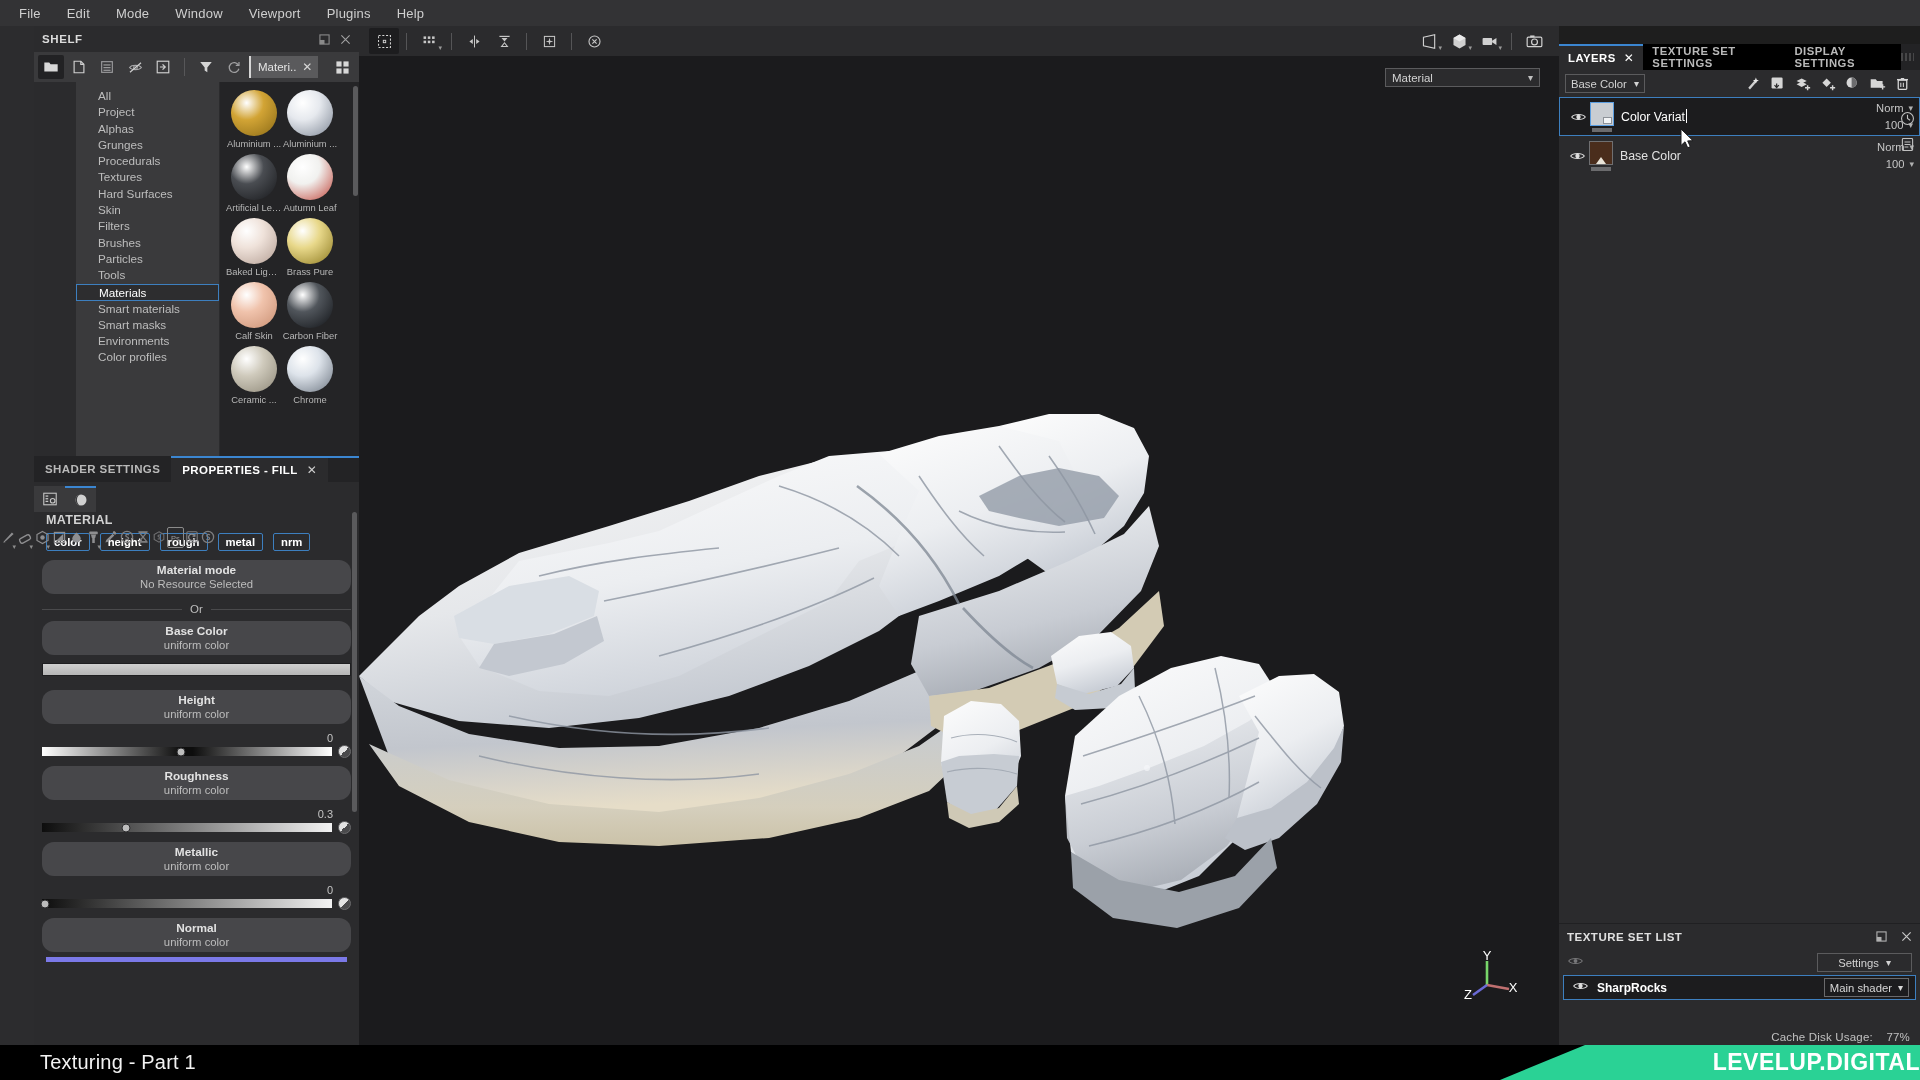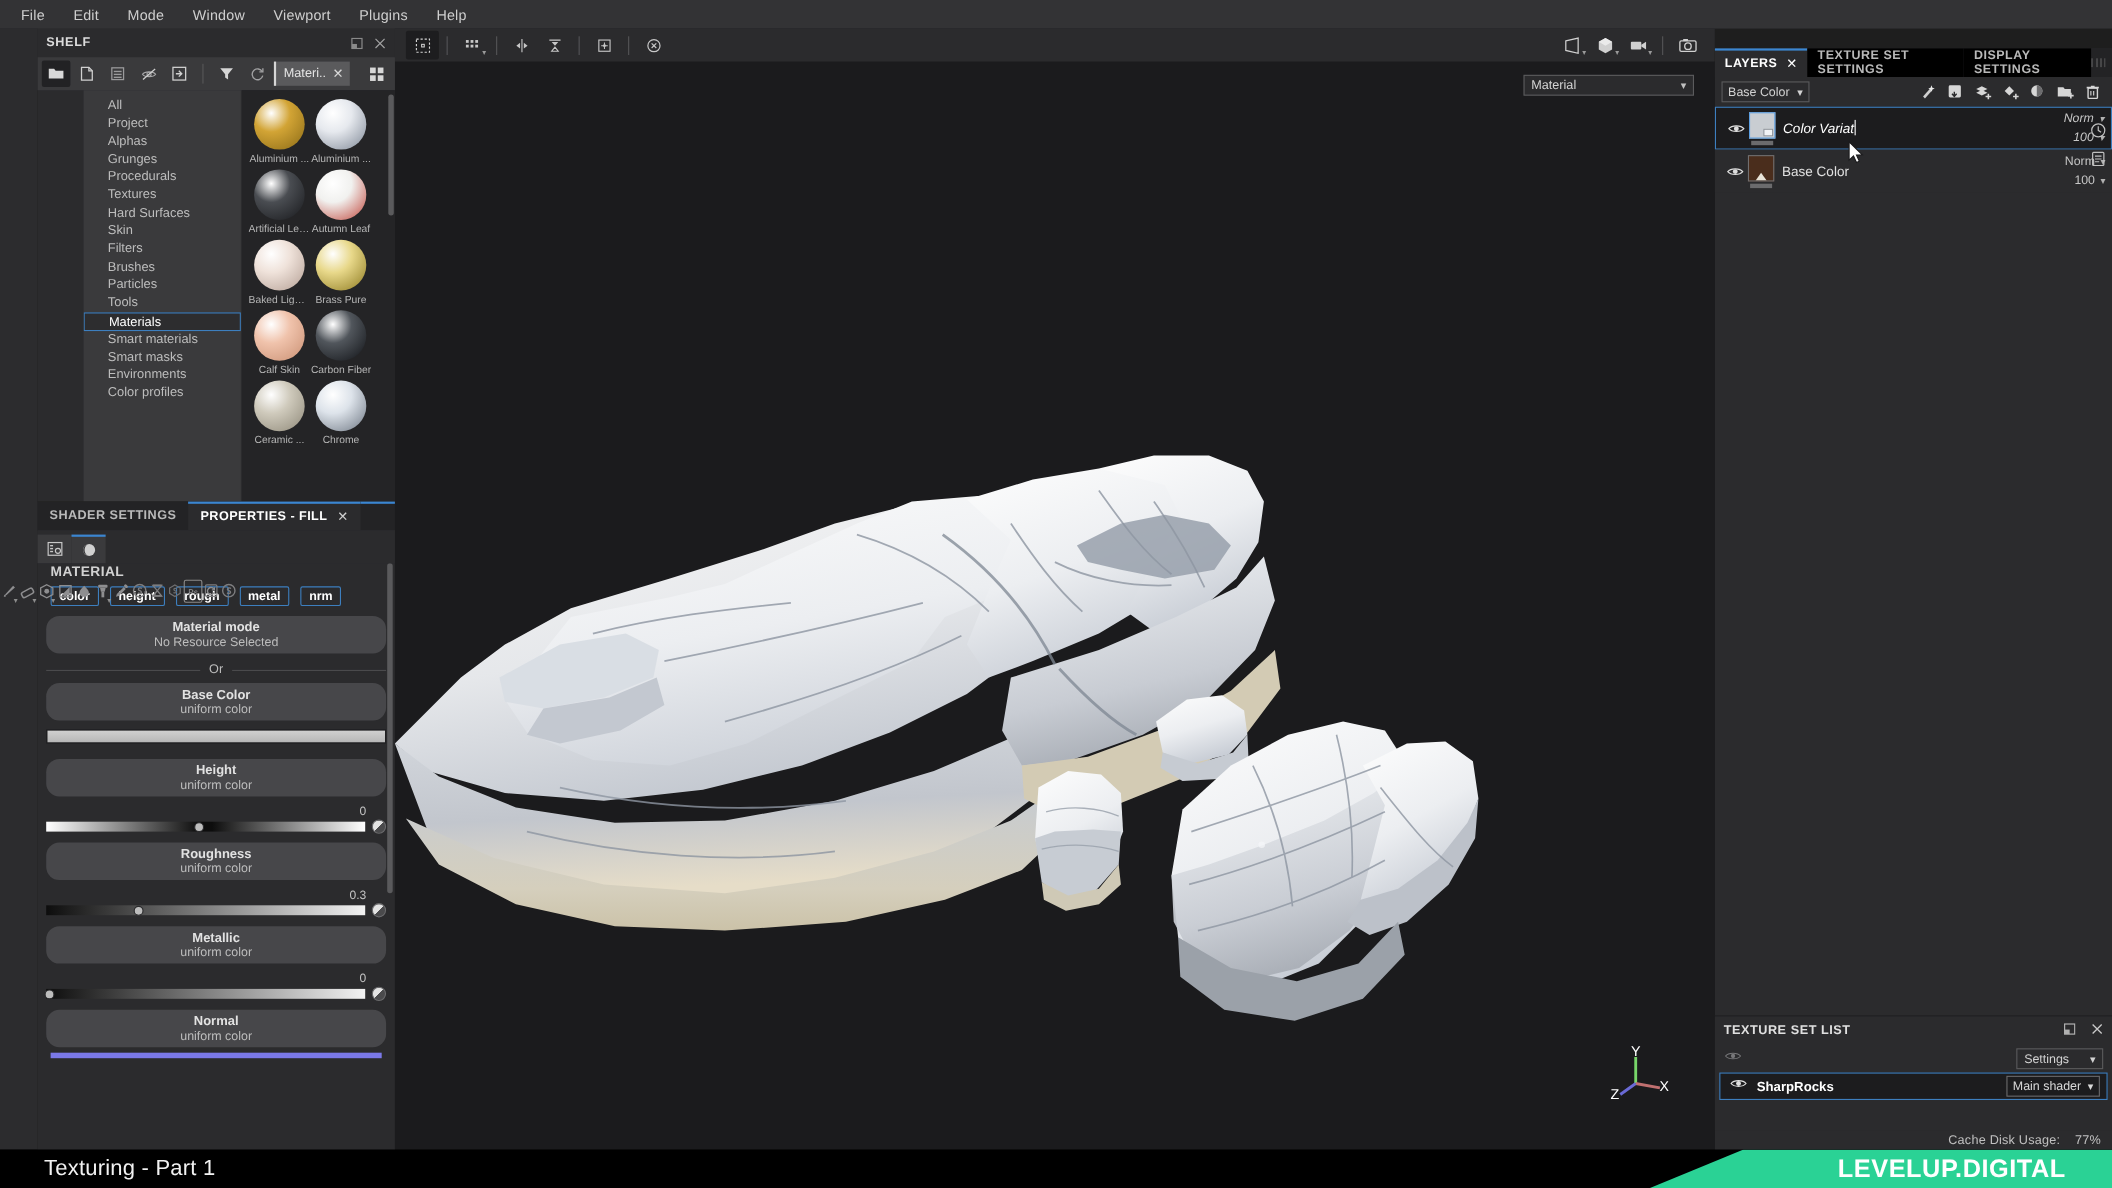--- a/index.html
+++ b/index.html
@@ -209,21 +209,21 @@
   }
   .chan-dd .cv { margin-left: 7px; font-size: 10px; }
   .ltb { width: 24px; height: 23px; display: flex; align-items: center;
          justify-content: center; border-radius: 2px; }
 
   .layer-list { position: relative; }
   .layer-row {
     height: 39px; display: flex; align-items: center; padding: 0 6px 0 8px;
     background: #2b2b2d; position: relative;
   }
-  .layer-row.selected { background: #1c1c1e; border: 1px solid #3d7fbf; font-style: italic; }
+  .layer-row.selected { background: #1c1c1e; border: 1px solid #3d7fbf; }
   .eye { width: 20px; display: flex; align-items: center; justify-content: center; }
   .lthumb-wrap { display: flex; flex-direction: column; align-items: center; margin: 0 7px 0 2px; }
   .lthumb { width: 24px; height: 24px; border: 1px solid #6f6f71; position: relative;
             overflow: hidden; }
   .lthumb.sel { border-color: #5c9ee0; }
   .lbar { width: 20px; height: 4px; background: #6b6b6d; margin-top: 2px; }
   .lname { font-size: 12.3px; color: #e0e0e0; flex: 1; }
   .lname.editing { color: #ffffff; }
   .caretbox { display: flex; flex-direction: column; align-items: flex-end;
               font-size: 11.2px; color: #c6c6c6; gap: 5px; min-width: 50px; }
@@ -234,21 +234,21 @@
              justify-content: center; margin: 2px auto; }
 
   .tsl {
     position: absolute; left: 0; bottom: 35px; width: 361px; height: 105px;
     background: #2b2b2d; border-top: 1px solid #202022;
   }
   .tsl-title { height: 26px; display: flex; align-items: center; padding: 0 8px;
                font-size: 11.5px; font-weight: bold; letter-spacing: .5px; color: #e0e0e0; }
   .tsl-bar { height: 25px; display: flex; align-items: center; padding: 0 8px; }
   .settings-dd { margin-left: auto; height: 19px; border: 1px solid #5b5b5d;
-                 display: flex; align-items: center; padding: 0 6px; gap: 19px;
+                 display: flex; align-items: center; padding: 0 20px; gap: 7px;
                  font-size: 11.3px; color: #d2d2d2; }
   .tsl-row {
     height: 25px; display: flex; align-items: center; padding: 0 6px 0 8px;
     background: #1c1c1e; border: 1px solid #3d7fbf; margin: 0 4px;
   }
   .tsl-row .nm { font-size: 12px; font-weight: bold; color: #ffffff; margin-left: 8px; }
   .shader-dd { margin-left: auto; height: 19px; border: 1px solid #6a6a6c;
                display: flex; align-items: center; padding: 0 5px; gap: 6px;
                font-size: 11.3px; color: #d8d8d8; }
   .cache-text {
@@ -266,21 +266,21 @@
                     font-family: "Liberation Sans", sans-serif; letter-spacing: .2px; }
   .brandwrap { position: absolute; right: 0; bottom: 0; height: 35px; width: 420px;
                z-index: 51; }
   .brand {
     position: absolute; right: 0; top: 0; height: 35px; width: 420px;
     background: #2ad295;
     clip-path: polygon(85px 0, 420px 0, 420px 35px, 0 35px);
     display: flex; align-items: center; justify-content: flex-end;
   }
   .brand .bt { font-size: 23px; font-weight: bold; color: #ffffff;
-               letter-spacing: .5px; margin-right: 42px; }
+               letter-spacing: .5px; }
 </style>
 </head>
 <body>
 
 <div id="app">
 
   <div class="menubar">
     <div class="mi">File</div>
     <div class="mi">Edit</div>
     <div class="mi">Mode</div>

